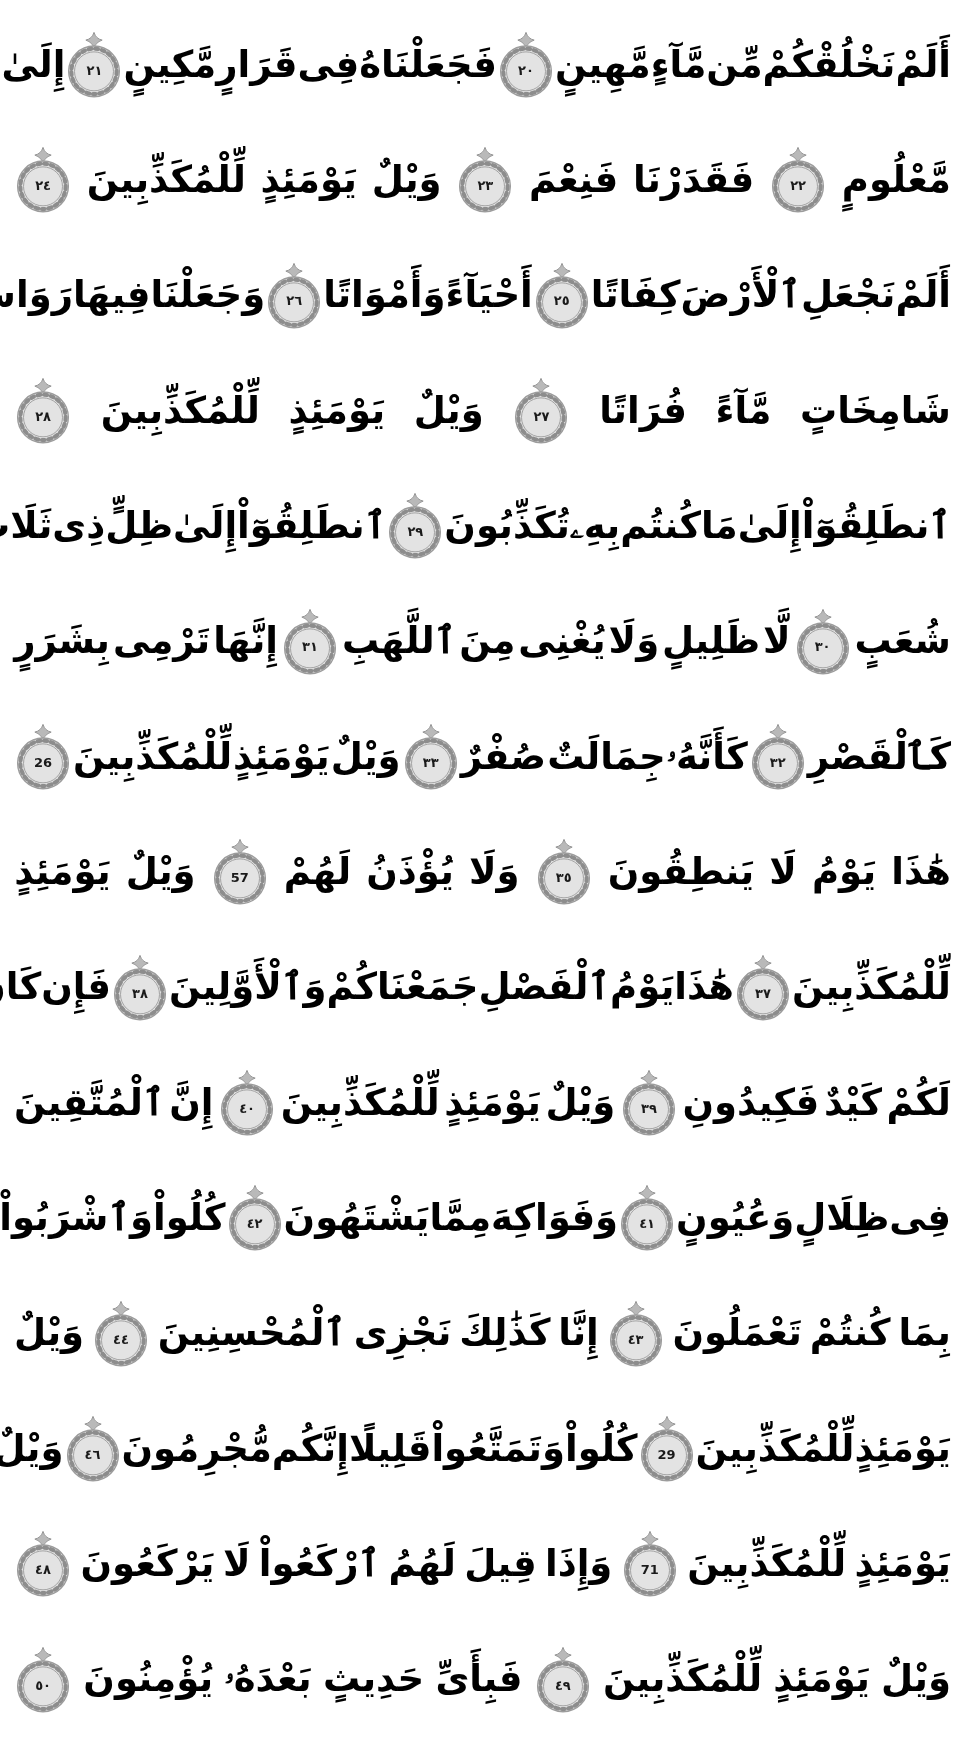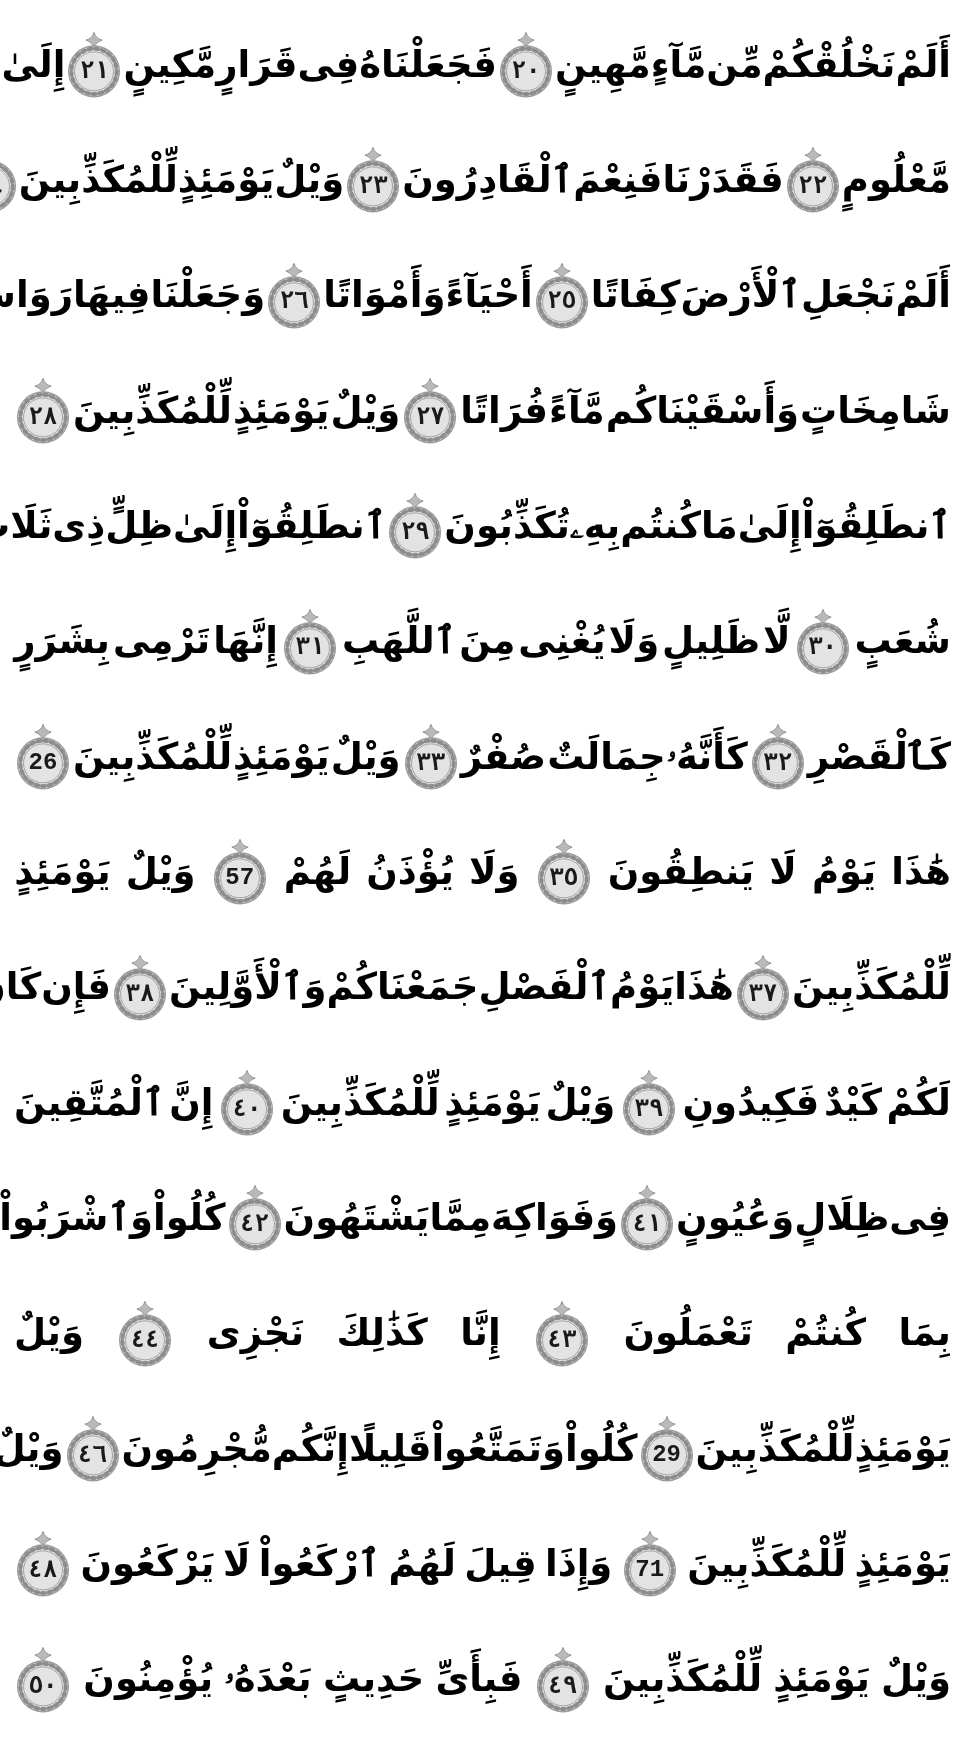--- a/index.html
+++ b/index.html
@@ -49,25 +49,24 @@
   .medallion svg {
     position: absolute;
     left: 0;
     top: 0;
   }
   .ayah-num {
     position: absolute;
     top: 57%;
     left: 50%;
     transform: translate(-50%, -50%);
-    font-size: 24px;
+    font-size: 13px;
     font-weight: bold;
     color: #1a1a1a;
     white-space: nowrap;
-    font-family: Liberation Mono, monospace;
   }
 </style>
 </head>
 <body>
 
 <main class="mushaf">
     <div class="line">
       <span class="word">أَلَمْ</span>
       <span class="word">نَخْلُقْكُمْ</span>
       <span class="word">مِّن</span>
@@ -104,21 +103,20 @@
 <svg viewBox="0 0 64 74" width="58" height="68" aria-hidden="true">
   <path d="M32 1 C30.5 6 27.5 8.5 23 9.5 C28 11.5 31 14 32 19 C33 14 36 11.5 41 9.5 C36.5 8.5 33.5 6 32 1 Z" fill="#b9b9b9" stroke="#8d8d8d" stroke-width="1"></path>
   <circle cx="32" cy="44" r="28" fill="#e3e3e3" stroke="#9c9c9c" stroke-width="1.5"></circle>
   <circle cx="32" cy="44" r="25" fill="none" stroke="#8d8d8d" stroke-width="4.5" stroke-dasharray="3.2 4.2" stroke-linecap="round"></circle>
   <circle cx="32" cy="44" r="21.5" fill="#e3e3e3" stroke="#9c9c9c" stroke-width="1"></circle>
 </svg>
         <span class="ayah-num">٢٢</span>
       </span>
       <span class="word">فَقَدَرْنَا</span>
       <span class="word">فَنِعْمَ</span>
-      <span class="word">ٱلْقَادِرُونَ</span>
       <span class="medallion">
 <svg viewBox="0 0 64 74" width="58" height="68" aria-hidden="true">
   <path d="M32 1 C30.5 6 27.5 8.5 23 9.5 C28 11.5 31 14 32 19 C33 14 36 11.5 41 9.5 C36.5 8.5 33.5 6 32 1 Z" fill="#b9b9b9" stroke="#8d8d8d" stroke-width="1"></path>
   <circle cx="32" cy="44" r="28" fill="#e3e3e3" stroke="#9c9c9c" stroke-width="1.5"></circle>
   <circle cx="32" cy="44" r="25" fill="none" stroke="#8d8d8d" stroke-width="4.5" stroke-dasharray="3.2 4.2" stroke-linecap="round"></circle>
   <circle cx="32" cy="44" r="21.5" fill="#e3e3e3" stroke="#9c9c9c" stroke-width="1"></circle>
 </svg>
         <span class="ayah-num">٢٣</span>
       </span>
       <span class="word">وَيْلٌ</span>
@@ -158,21 +156,20 @@
   <circle cx="32" cy="44" r="21.5" fill="#e3e3e3" stroke="#9c9c9c" stroke-width="1"></circle>
 </svg>
         <span class="ayah-num">٢٦</span>
       </span>
       <span class="word">وَجَعَلْنَا</span>
       <span class="word">فِيهَا</span>
       <span class="word">رَوَاسِىَ</span>
     </div>
     <div class="line">
       <span class="word">شَامِخَاتٍ</span>
-      <span class="word">وَأَسْقَيْنَاكُم</span>
       <span class="word">مَّآءً</span>
       <span class="word">فُرَاتًا</span>
       <span class="medallion">
 <svg viewBox="0 0 64 74" width="58" height="68" aria-hidden="true">
   <path d="M32 1 C30.5 6 27.5 8.5 23 9.5 C28 11.5 31 14 32 19 C33 14 36 11.5 41 9.5 C36.5 8.5 33.5 6 32 1 Z" fill="#b9b9b9" stroke="#8d8d8d" stroke-width="1"></path>
   <circle cx="32" cy="44" r="28" fill="#e3e3e3" stroke="#9c9c9c" stroke-width="1.5"></circle>
   <circle cx="32" cy="44" r="25" fill="none" stroke="#8d8d8d" stroke-width="4.5" stroke-dasharray="3.2 4.2" stroke-linecap="round"></circle>
   <circle cx="32" cy="44" r="21.5" fill="#e3e3e3" stroke="#9c9c9c" stroke-width="1"></circle>
 </svg>
         <span class="ayah-num">٢٧</span>
@@ -400,20 +397,21 @@
   <path d="M32 1 C30.5 6 27.5 8.5 23 9.5 C28 11.5 31 14 32 19 C33 14 36 11.5 41 9.5 C36.5 8.5 33.5 6 32 1 Z" fill="#b9b9b9" stroke="#8d8d8d" stroke-width="1"></path>
   <circle cx="32" cy="44" r="28" fill="#e3e3e3" stroke="#9c9c9c" stroke-width="1.5"></circle>
   <circle cx="32" cy="44" r="25" fill="none" stroke="#8d8d8d" stroke-width="4.5" stroke-dasharray="3.2 4.2" stroke-linecap="round"></circle>
   <circle cx="32" cy="44" r="21.5" fill="#e3e3e3" stroke="#9c9c9c" stroke-width="1"></circle>
 </svg>
         <span class="ayah-num">٤٣</span>
       </span>
       <span class="word">إِنَّا</span>
       <span class="word">كَذَٰلِكَ</span>
       <span class="word">نَجْزِى</span>
+      <span class="word">ٱلْمُحْسِنِينَ</span>
       <span class="medallion">
 <svg viewBox="0 0 64 74" width="58" height="68" aria-hidden="true">
   <path d="M32 1 C30.5 6 27.5 8.5 23 9.5 C28 11.5 31 14 32 19 C33 14 36 11.5 41 9.5 C36.5 8.5 33.5 6 32 1 Z" fill="#b9b9b9" stroke="#8d8d8d" stroke-width="1"></path>
   <circle cx="32" cy="44" r="28" fill="#e3e3e3" stroke="#9c9c9c" stroke-width="1.5"></circle>
   <circle cx="32" cy="44" r="25" fill="none" stroke="#8d8d8d" stroke-width="4.5" stroke-dasharray="3.2 4.2" stroke-linecap="round"></circle>
   <circle cx="32" cy="44" r="21.5" fill="#e3e3e3" stroke="#9c9c9c" stroke-width="1"></circle>
 </svg>
         <span class="ayah-num">٤٤</span>
       </span>
       <span class="word">وَيْلٌ</span>

